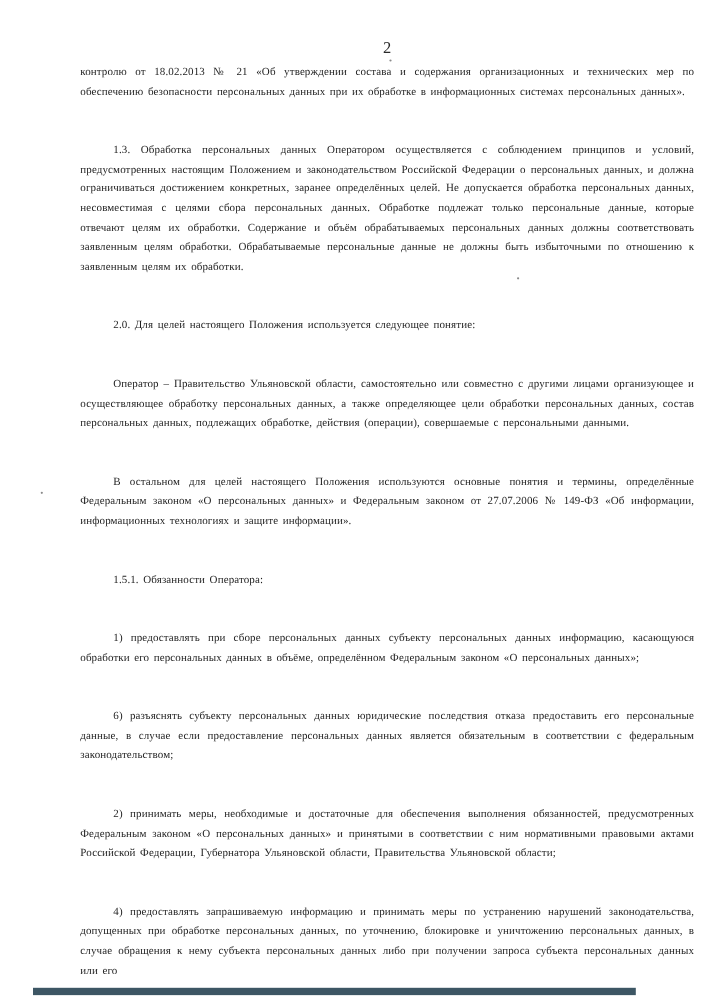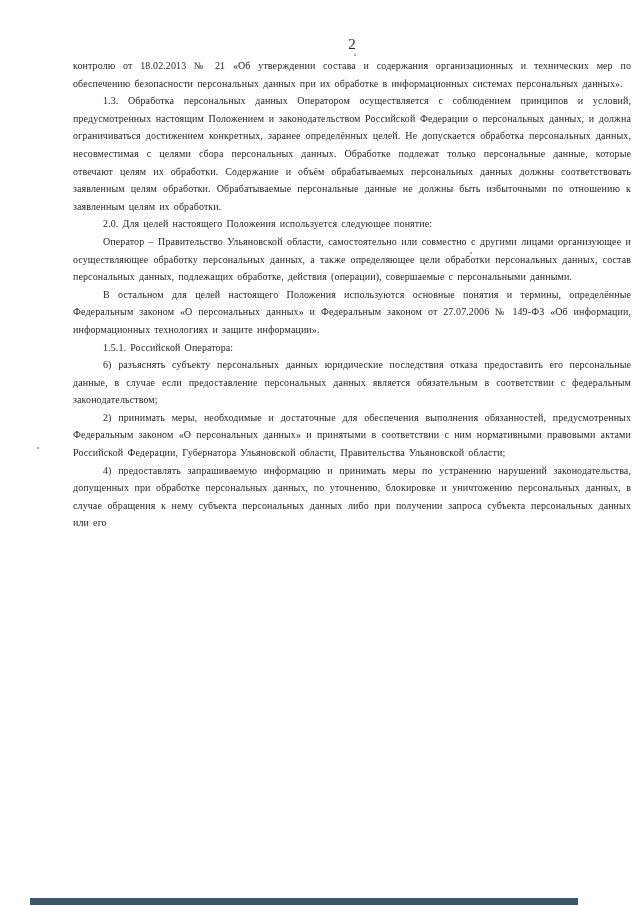--- a/index.html
+++ b/index.html
@@ -36,20 +36,21 @@
     text-align: justify;
     letter-spacing: 0.1px;
     word-spacing: 1.5px;
   }
   .para {
     margin: 0;
     padding: 0;
   }
   .para.indent {
     text-indent: 30px;
+    margin-top: 36px;
   }
   .bottom-bar {
     position: absolute;
     left: 30px;
     bottom: 0;
     width: 548px;
     height: 7px;
     background: #3d5664;
   }
   .speck {
@@ -67,21 +68,22 @@
 <div class="page">
 
   <div class="page-number">2</div>
 
   <div class="text-block">
     <p class="para">контролю от 18.02.2013 № 21 «Об утверждении состава и содержания организационных и технических мер по обеспечению безопасности персональных данных при их обработке в информационных системах персональных данных».</p>
     <p class="para indent">1.3. Обработка персональных данных Оператором осуществляется с соблюдением принципов и условий, предусмотренных настоящим Положением и законодательством Российской Федерации о персональных данных, и должна ограничиваться достижением конкретных, заранее определённых целей. Не допускается обработка персональных данных, несовместимая с целями сбора персональных данных. Обработке подлежат только персональные данные, которые отвечают целям их обработки. Содержание и объём обрабатываемых персональных данных должны соответствовать заявленным целям обработки. Обрабатываемые персональные данные не должны быть избыточными по отношению к заявленным целям их обработки.</p>
     <p class="para indent">2.0. Для целей настоящего Положения используется следующее понятие:</p>
     <p class="para indent">Оператор – Правительство Ульяновской области, самостоятельно или совместно с другими лицами организующее и осуществляющее обработку персональных данных, а также определяющее цели обработки персональных данных, состав персональных данных, подлежащих обработке, действия (операции), совершаемые с персональными данными.</p>
     <p class="para indent">В остальном для целей настоящего Положения используются основные понятия и термины, определённые Федеральным законом «О персональных данных» и Федеральным законом от 27.07.2006 № 149-ФЗ «Об информации, информационных технологиях и защите информации».</p>
-    <p class="para indent">1.5.1. Российской Оператора:</p>
+    <p class="para indent">1.5.1. Обязанности Оператора:</p>
+    <p class="para indent">1) предоставлять при сборе персональных данных субъекту персональных данных информацию, касающуюся обработки его персональных данных в объёме, определённом Федеральным законом «О персональных данных»;</p>
     <p class="para indent">6) разъяснять субъекту персональных данных юридические последствия отказа предоставить его персональные данные, в случае если предоставление персональных данных является обязательным в соответствии с федеральным законодательством;</p>
     <p class="para indent">2) принимать меры, необходимые и достаточные для обеспечения выполнения обязанностей, предусмотренных Федеральным законом «О персональных данных» и принятыми в соответствии с ним нормативными правовыми актами Российской Федерации, Губернатора Ульяновской области, Правительства Ульяновской области;</p>
     <p class="para indent">4) предоставлять запрашиваемую информацию и принимать меры по устранению нарушений законодательства, допущенных при обработке персональных данных, по уточнению, блокировке и уничтожению персональных данных, в случае обращения к нему субъекта персональных данных либо при получении запроса субъекта персональных данных или его</p>
   </div>
 
   <span class="speck s1"></span>
   <span class="speck s2"></span>
   <span class="speck s3"></span>
 
   <div class="bottom-bar"></div>

